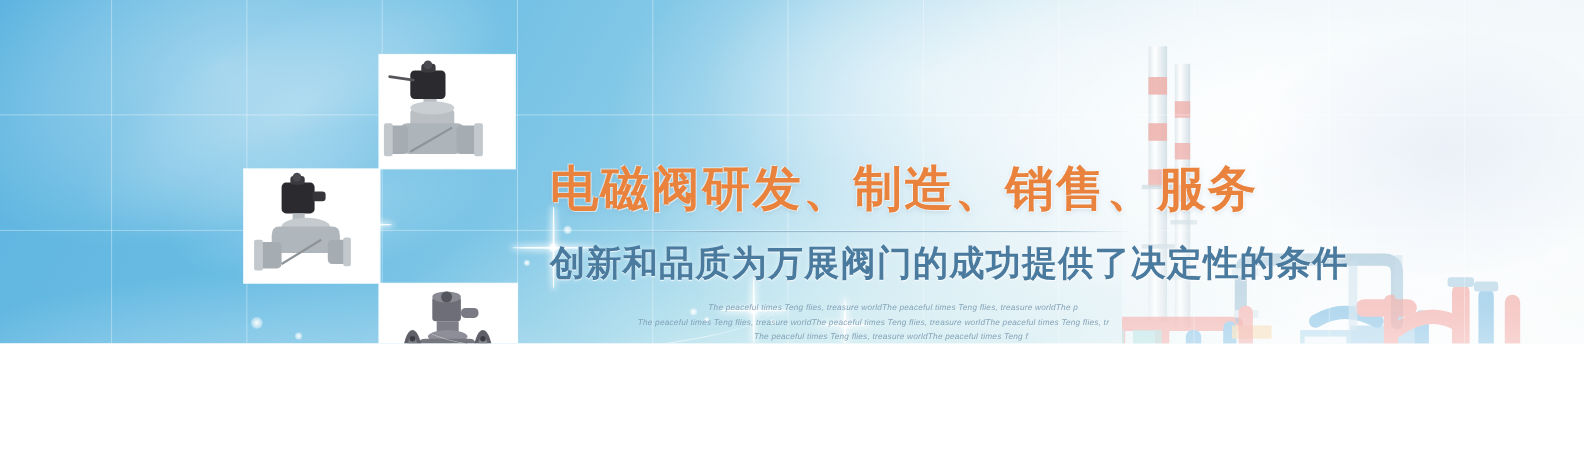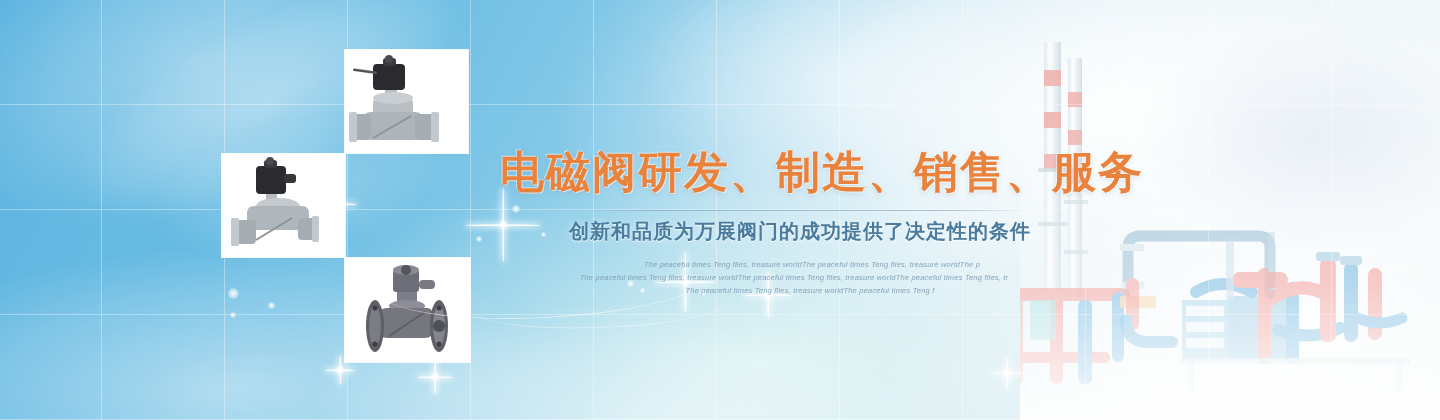--- a/index.html
+++ b/index.html
@@ -2,21 +2,21 @@
 <html><head>
 <meta charset="utf-8">
 <style>
   * { margin:0; padding:0; box-sizing:border-box; }
   html, body {
     width:1440px; height:420px; overflow:hidden;
     font-family:"Liberation Sans", sans-serif;
     background:#ffffff;
   }
   #banner {
-    position:relative; width:1440px; height:420px; overflow:hidden;
+    position:relative; width:1440px; height:312px; overflow:hidden;
     background:
       radial-gradient(ellipse 900px 420px at 1180px 120px, rgba(255,255,255,0.92) 0%, rgba(255,255,255,0.55) 38%, rgba(255,255,255,0) 70%),
       radial-gradient(ellipse 620px 300px at 760px 360px, rgba(226,246,244,0.85) 0%, rgba(226,246,244,0) 72%),
       linear-gradient(120deg, #5db4e0 0%, #69bce3 22%, #8ecde9 45%, #bfe0ee 64%, #dcecf3 80%, #eef5f7 100%);
   }
 
   
   .cloud {
     position:absolute; border-radius:50%;
     background:radial-gradient(ellipse at center, rgba(255,255,255,0.85) 0%, rgba(255,255,255,0.35) 45%, rgba(255,255,255,0) 72%);
@@ -95,21 +95,21 @@
       1px 1px 0 rgba(255,255,255,.55),
       -1px -1px 0 rgba(255,255,255,.45),
       0 2px 5px rgba(120,150,175,.25);
   }
   #divider {
     width:460px; height:1px; margin:16px auto 0;
     background:linear-gradient(to right, rgba(120,160,190,0) 0%, rgba(110,150,180,.55) 18%, rgba(110,150,180,.55) 82%, rgba(120,160,190,0) 100%);
   }
   #subheadline {
     margin-top:8px;
-    font-size:20px; font-weight:bold; letter-spacing:1px;
+    font-size:32px; font-weight:bold; letter-spacing:1px;
     color:#4a7a9e; line-height:1.25; white-space:nowrap;
     text-shadow:0 1px 0 rgba(255,255,255,.75), 0 0 6px rgba(255,255,255,.5);
   }
   #paragraph {
     margin-top:14px; width:600px;
     font-size:7.5px; line-height:1.75; letter-spacing:.2px;
     color:rgba(126,158,180,0.95); text-align:center;
   }
   #paragraph div { white-space:nowrap;font-style:italic; }
   #paragraph .l1 { transform:translateX(12px); }

